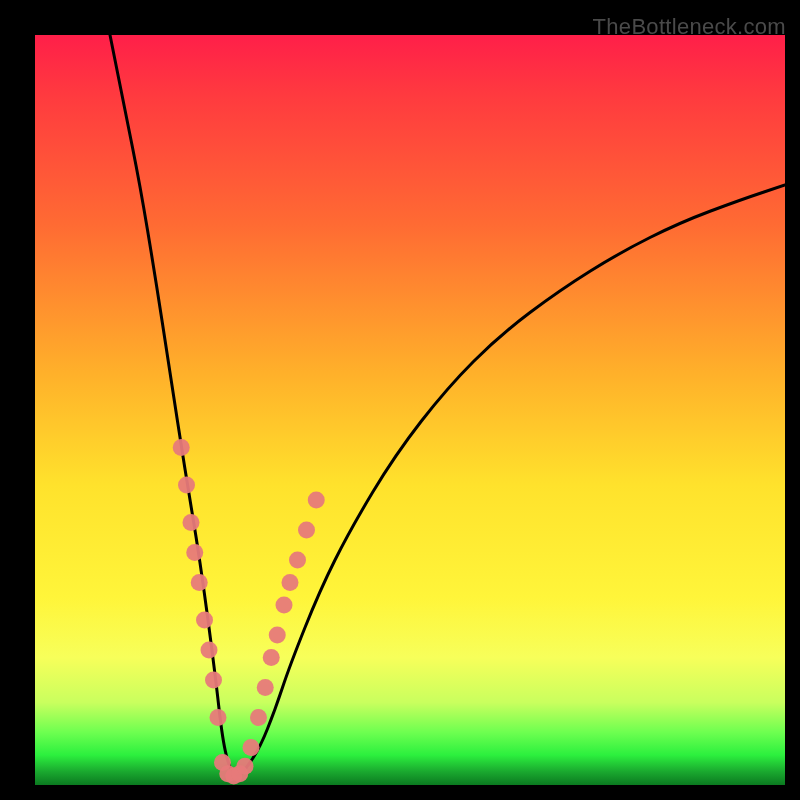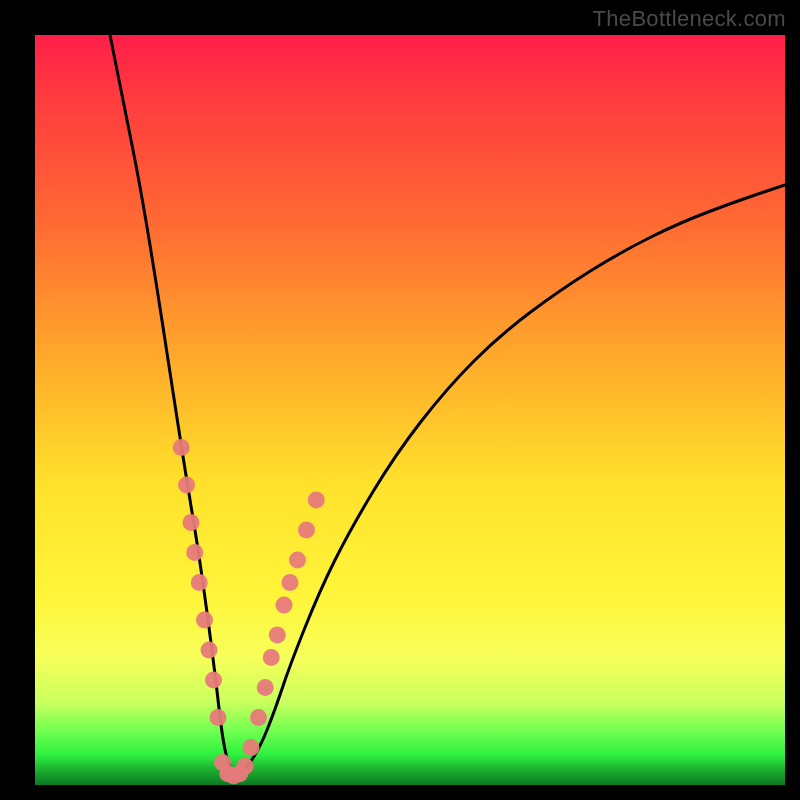--- a/index.html
+++ b/index.html
@@ -35,21 +35,21 @@
       #f7ff5a 83%,
       #c9ff5e 89%,
       #6dff50 93%,
       #2cf03e 96%,
       #1aa92f 98.2%,
       #0b7a20 100%
     );
   }
   .watermark {
     position: absolute;
-    top: 6px;
+    top: 14px;
     right: 14px;
     color: #4a4a4a;
     font-size: 22px;
     font-weight: 500;
     letter-spacing: 0.3px;
     pointer-events: none;
   }
   svg.curve {
     position: absolute;
     left: 0;

